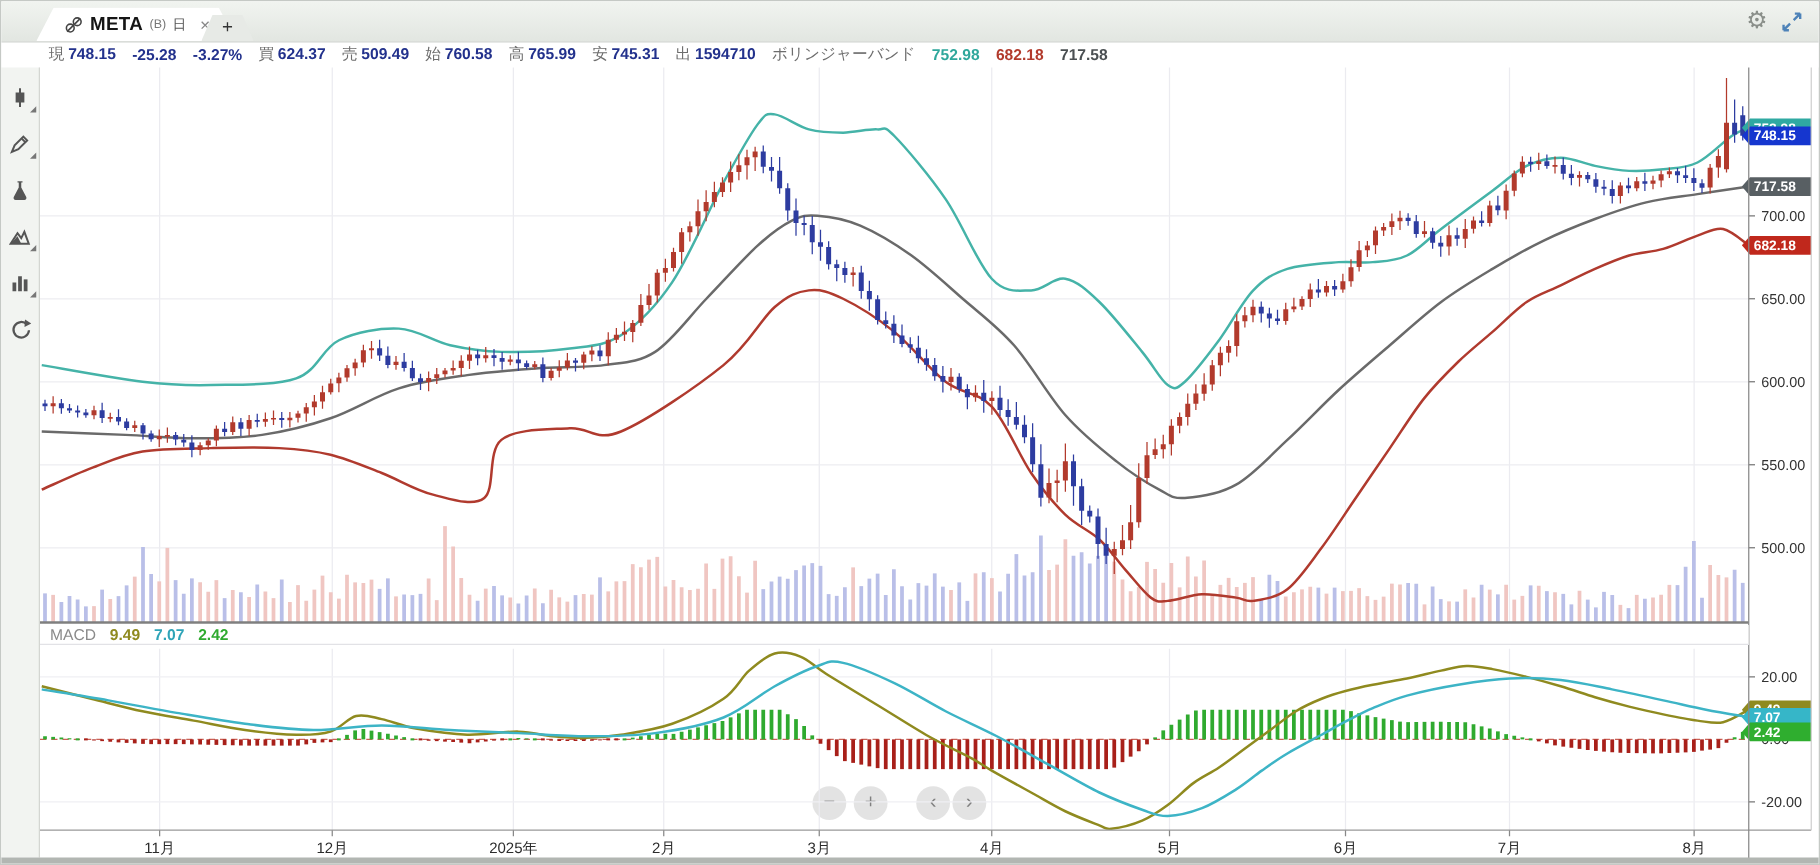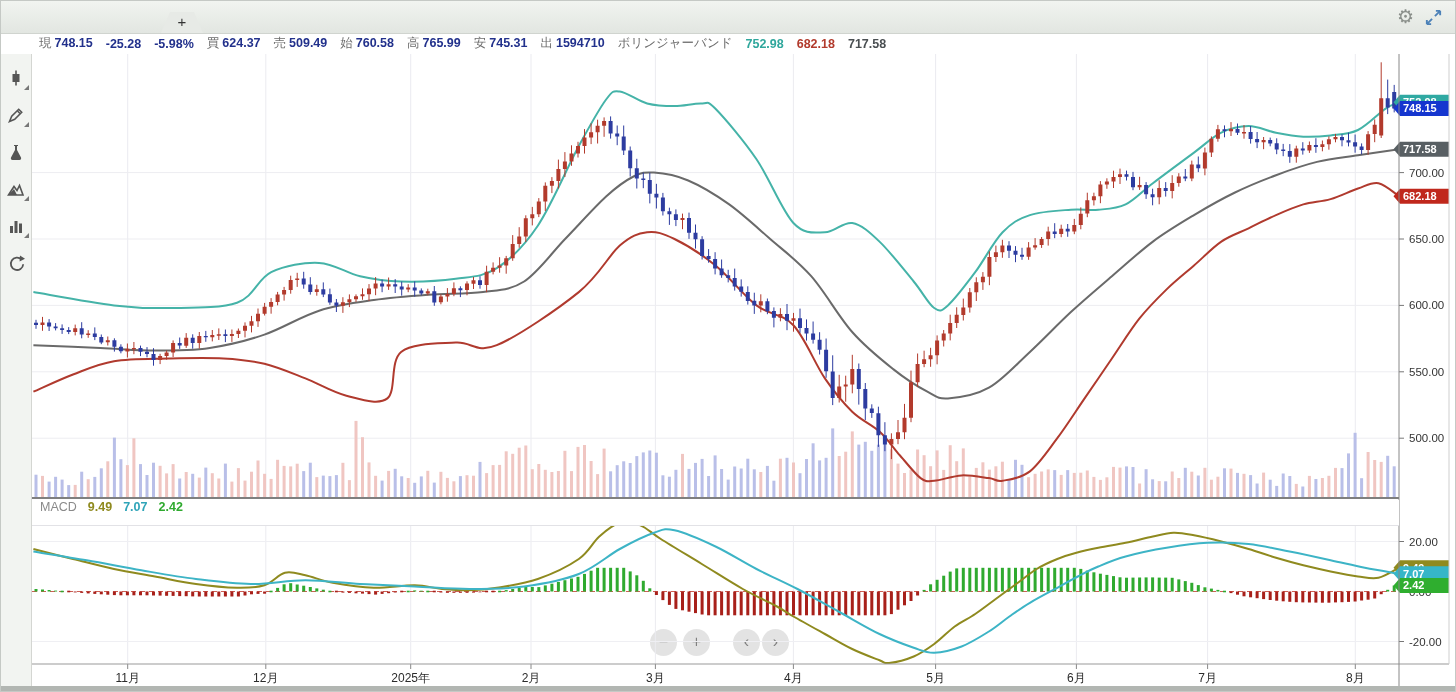--- a/index.html
+++ b/index.html
@@ -29,22 +29,22 @@
   .val.teal{color:#2fa79c;} .val.red{color:#b23a2c;} .val.gray{color:#4a4f52;}
   
   .sidebar{position:absolute;left:0;top:53px;bottom:5px;width:31px;background:#f2f4f1;
            border-right:1px solid #d4d6d2;z-index:3;display:flex;flex-direction:column;
            align-items:center;padding-top:10px;box-sizing:border-box;gap:9px;}
   .sbtn{position:relative;width:26px;height:28px;display:flex;align-items:center;justify-content:center;}
   .sbtn svg{stroke:#555;fill:none;stroke-width:1.6;}
   .sbtn .dd{position:absolute;right:0px;bottom:2px;width:0;height:0;
             border-left:5px solid transparent;border-bottom:5px solid #777;}
   
-  .macdbar{position:absolute;left:31px;top:499px;width:1367px;height:26px;background:#fff;z-index:3;
-           border-bottom:1px solid #e2e2e6;display:flex;gap:11px;align-items:flex-start;
+  .macdbar{position:absolute;left:31px;top:499px;width:1367px;height:16px;background:#fff;z-index:3;
+           border-bottom:1px solid #e2e2e6;display:flex;gap:11px;align-items:flex-end;
            padding-left:8px;box-sizing:border-box;font-size:12.5px;}
   .macdbar .name{color:#8a8a8a;}
   .mv1{color:#8f8a1f;font-weight:bold;} .mv2{color:#2fa4b8;font-weight:bold;} .mv3{color:#2faa2f;font-weight:bold;}
   
   .navbtn{position:absolute;top:628px;width:27px;height:27px;border-radius:50%;z-index:1;
           background:rgba(150,150,150,.27);color:rgba(75,75,75,.65);
           font-size:16px;text-align:center;line-height:25px;}
   
   .canvas{position:absolute;left:0;top:0;z-index:2;pointer-events:none;
           font-family:"Liberation Sans",sans-serif;}
@@ -592,36 +592,47 @@
       <line x1="1398" y1="52" x2="1398" y2="686" stroke="#888"></line>
       <line x1="1448" y1="52" x2="1448" y2="663" stroke="#cfcfcf"></line>
     </svg>
 
   <div class="navbtn" style="left:649px;">−</div>
   <div class="navbtn" style="left:682px;">+</div>
   <div class="navbtn" style="left:732px;">‹</div>
   <div class="navbtn" style="left:761px;">›</div>
 
   <div class="tabbar">
+    <div class="tab">
+      <svg width="16" height="16" viewBox="0 0 19 19">
+        <circle cx="6.2" cy="12.4" r="3.7" stroke="#444" stroke-width="1.5" fill="none"></circle>
+        <circle cx="12.8" cy="6.4" r="3.7" stroke="#444" stroke-width="1.5" fill="none"></circle>
+        <line x1="3.2" y1="15.8" x2="15.8" y2="3.2" stroke="#444" stroke-width="1.5"></line>
+      </svg>
+      <span class="sym">META</span>
+      <span class="mkt">(B)</span>
+      <span class="tf">日</span>
+      <span class="close">×</span>
+    </div>
     <div class="newtab">+</div>
     <div class="topicons">
       <span class="gear">⚙</span>
       <svg width="19" height="19" viewBox="0 0 20 20">
         <path d="M11.5 8.5 L17 3 M17 3 h-4.5 M17 3 v4.5 M8.5 11.5 L3 17 M3 17 h4.5 M3 17 v-4.5" stroke="#4d82b8" stroke-width="2" fill="none"></path>
       </svg>
     </div>
   </div>
 
   <div class="infobar">
     <span class="grp">
         <span class="lbl">現</span>
         <span class="val">748.15</span>
       </span>
     <span class="val">-25.28</span>
-    <span class="val">-5.98%</span>
+    <span class="val">-3.27%</span>
     <span class="grp">
         <span class="lbl">買</span>
         <span class="val">624.37</span>
       </span>
     <span class="grp">
         <span class="lbl">売</span>
         <span class="val">509.49</span>
       </span>
     <span class="grp">
         <span class="lbl">始</span>

